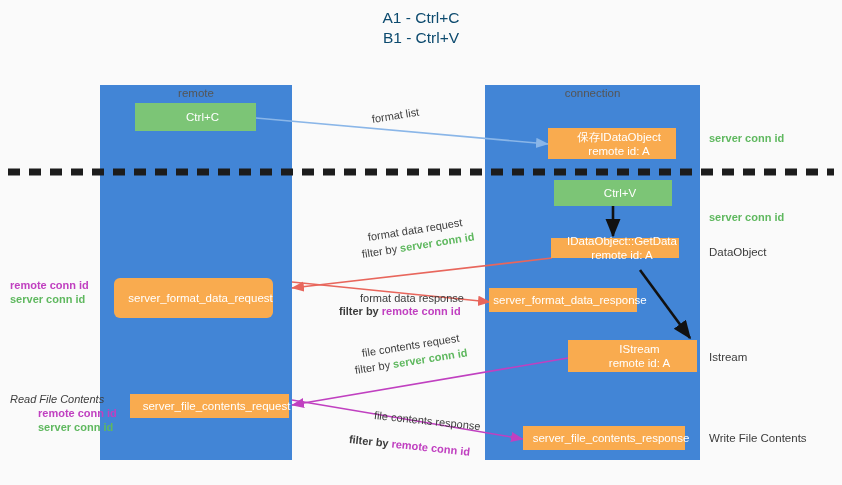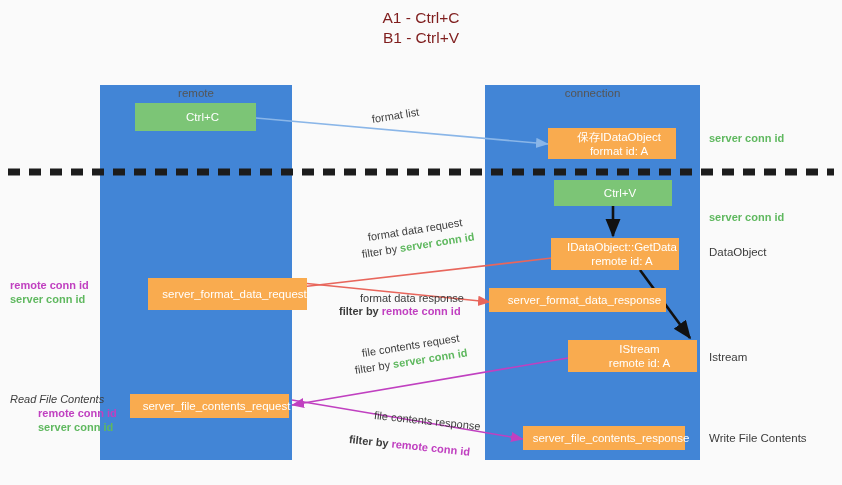--- a/index.html
+++ b/index.html
@@ -14,21 +14,21 @@
   #stage{position:absolute;inset:0;width:842px;height:485px;}
 
   
   #svg{position:absolute;left:0;top:0;width:842px;height:485px;}
 
   
   .abs{position:absolute;}
 
   .title{
     left:0;top:8px;width:842px;text-align:center;
-    font-size:15.5px;line-height:20px;color:#7f1d1d;
+    font-size:15.5px;line-height:20px;color:#0c4a6e;
     white-space:pre;
   }
 
   .lane-head{
     text-align:center;font-size:11.5px;line-height:14px;
     color:#555;white-space:pre;
   }
 
   .node{
     position:absolute;
@@ -108,30 +108,30 @@
   <div class="abs lane-head" style="left:100px;top:58px;width:192px;">
     <div>remote</div>
   </div>
   <div class="abs lane-head" style="left:485px;top:58px;width:215px;">
     <div>connection</div>
   </div>
 
   <div class="node green" style="left:135px;top:103px;width:121px;height:28px;">Ctrl+C</div>
 
   <div class="node orange" style="left:548px;top:128px;width:128px;height:31px;">保存IDataObject
-format id: A</div>
+remote id: A</div>
 
   <div class="node green" style="left:554px;top:180px;width:118px;height:26px;">Ctrl+V</div>
 
-  <div class="node orange" style="left:551px;top:238px;width:128px;height:32px;">IDataObject::GetData
+  <div class="node orange" style="left:551px;top:238px;width:128px;height:20px;">IDataObject::GetData
 remote id: A</div>
 
-  <div class="node orange" style="left:148px;top:278px;width:159px;height:32px;">server_format_data_request</div>
+  <div class="node orange" style="left:114px;top:278px;width:159px;height:40px;border-radius:6px;">server_format_data_request</div>
 
-  <div class="node orange" style="left:489px;top:288px;width:177px;height:24px;">server_format_data_response</div>
+  <div class="node orange" style="left:489px;top:288px;width:148px;height:24px;">server_format_data_response</div>
 
   <div class="node orange" style="left:568px;top:340px;width:129px;height:32px;">IStream
 remote id: A</div>
 
   <div class="node orange" style="left:523px;top:426px;width:162px;height:24px;">server_file_contents_response</div>
 
   <div class="node orange" style="left:130px;top:394px;width:159px;height:24px;">server_file_contents_request</div>
 
   <div class="lbl rot-up" style="left:372px;top:112px;">format list</div>
 

